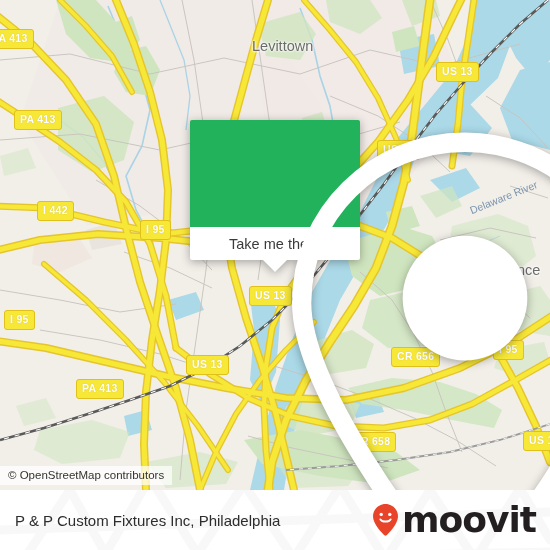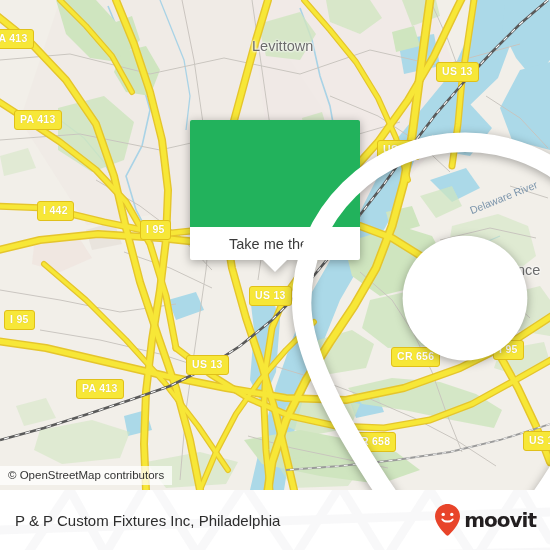--- a/index.html
+++ b/index.html
@@ -95,21 +95,21 @@
   #footer .title{
     position:absolute;left:15px;top:50%;transform:translateY(-50%);
     font-size:15px;color:#2d2d2d;white-space:nowrap;
     font-family:"Liberation Sans","DejaVu Sans",sans-serif;
   }
   #brand{
     position:absolute;right:14px;top:50%;transform:translateY(-50%);
     display:flex;align-items:center;gap:3px;
   }
   #brand .wordmark{
-    font-size:20px;font-weight:bold;color:#231f20;letter-spacing:-1px;
+    font-size:36px;font-weight:bold;color:#231f20;letter-spacing:-1px;
     line-height:1;
     font-family:"DejaVu Sans","Liberation Sans",sans-serif;
   }
 </style>
 </head>
 <body>
 
 <div id="app">
 
   <div id="map">

